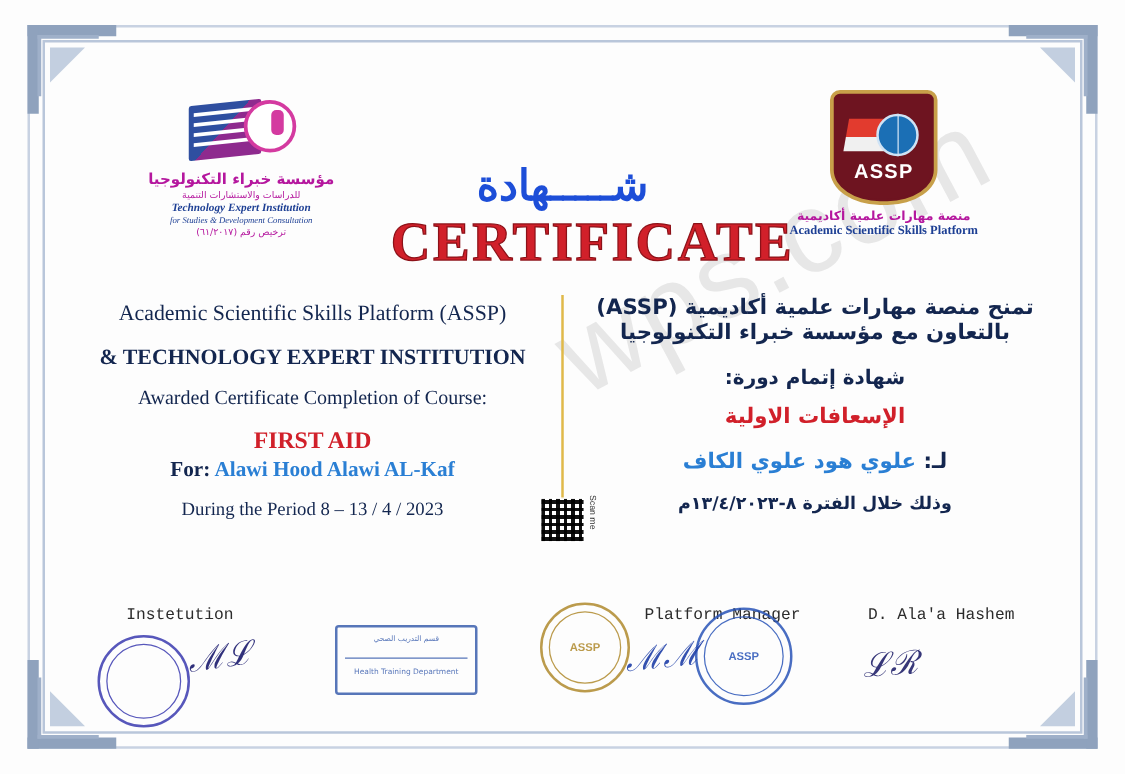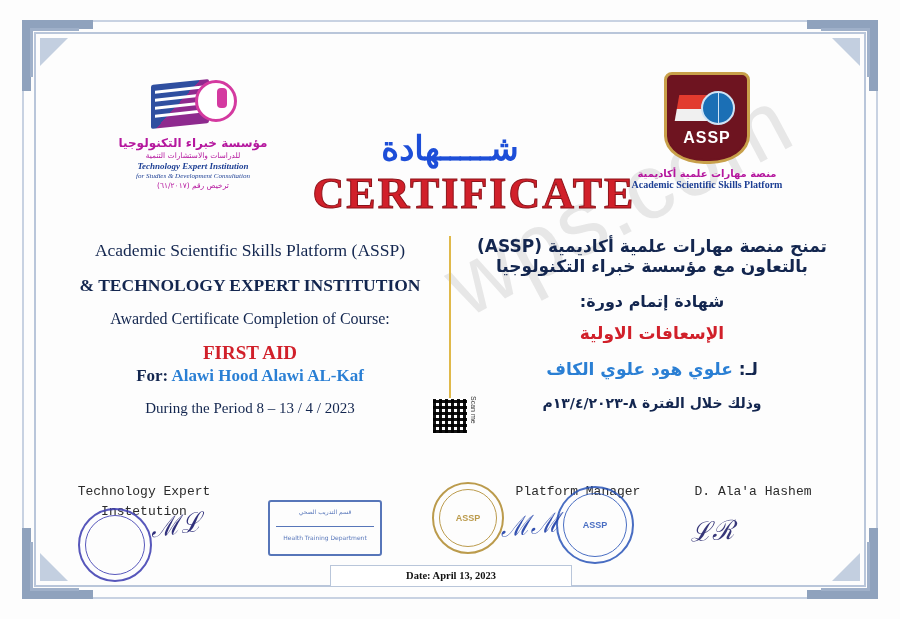--- a/index.html
+++ b/index.html
@@ -305,21 +305,20 @@
       <span>لـ:</span>
       <span class="nm">علوي هود علوي الكاف</span>
     </div>
     <div class="a6">وذلك خلال الفترة ٨-١٣/٤/٢٠٢٣م</div>
   </div>
 
   <div class="qr"></div>
   <div class="qr-label">Scan me</div>
 
   <div class="sig s1">
-    <div>Technology Expert</div>
     <div>Instetution</div>
   </div>
   <div class="sig s3">
     <div>Platform Manager</div>
   </div>
   <div class="sig s4">
     <div>D. Ala'a Hashem</div>
   </div>
 
   <div class="stamp round1"></div>
@@ -332,15 +331,14 @@
     <div class="assp-mini" style="color:#b08a2e;">ASSP</div>
   </div>
   <div class="stamp round4">
     <div class="assp-mini" style="color:#2a55b8;">ASSP</div>
   </div>
 
   <div class="ink i1">ℳℒ</div>
   <div class="ink i2">ℳℳ</div>
   <div class="ink i3">ℒℛ</div>
 
-  <div class="footer">Date: April 13, 2023</div>
 
 </div>
 
 </body></html>

